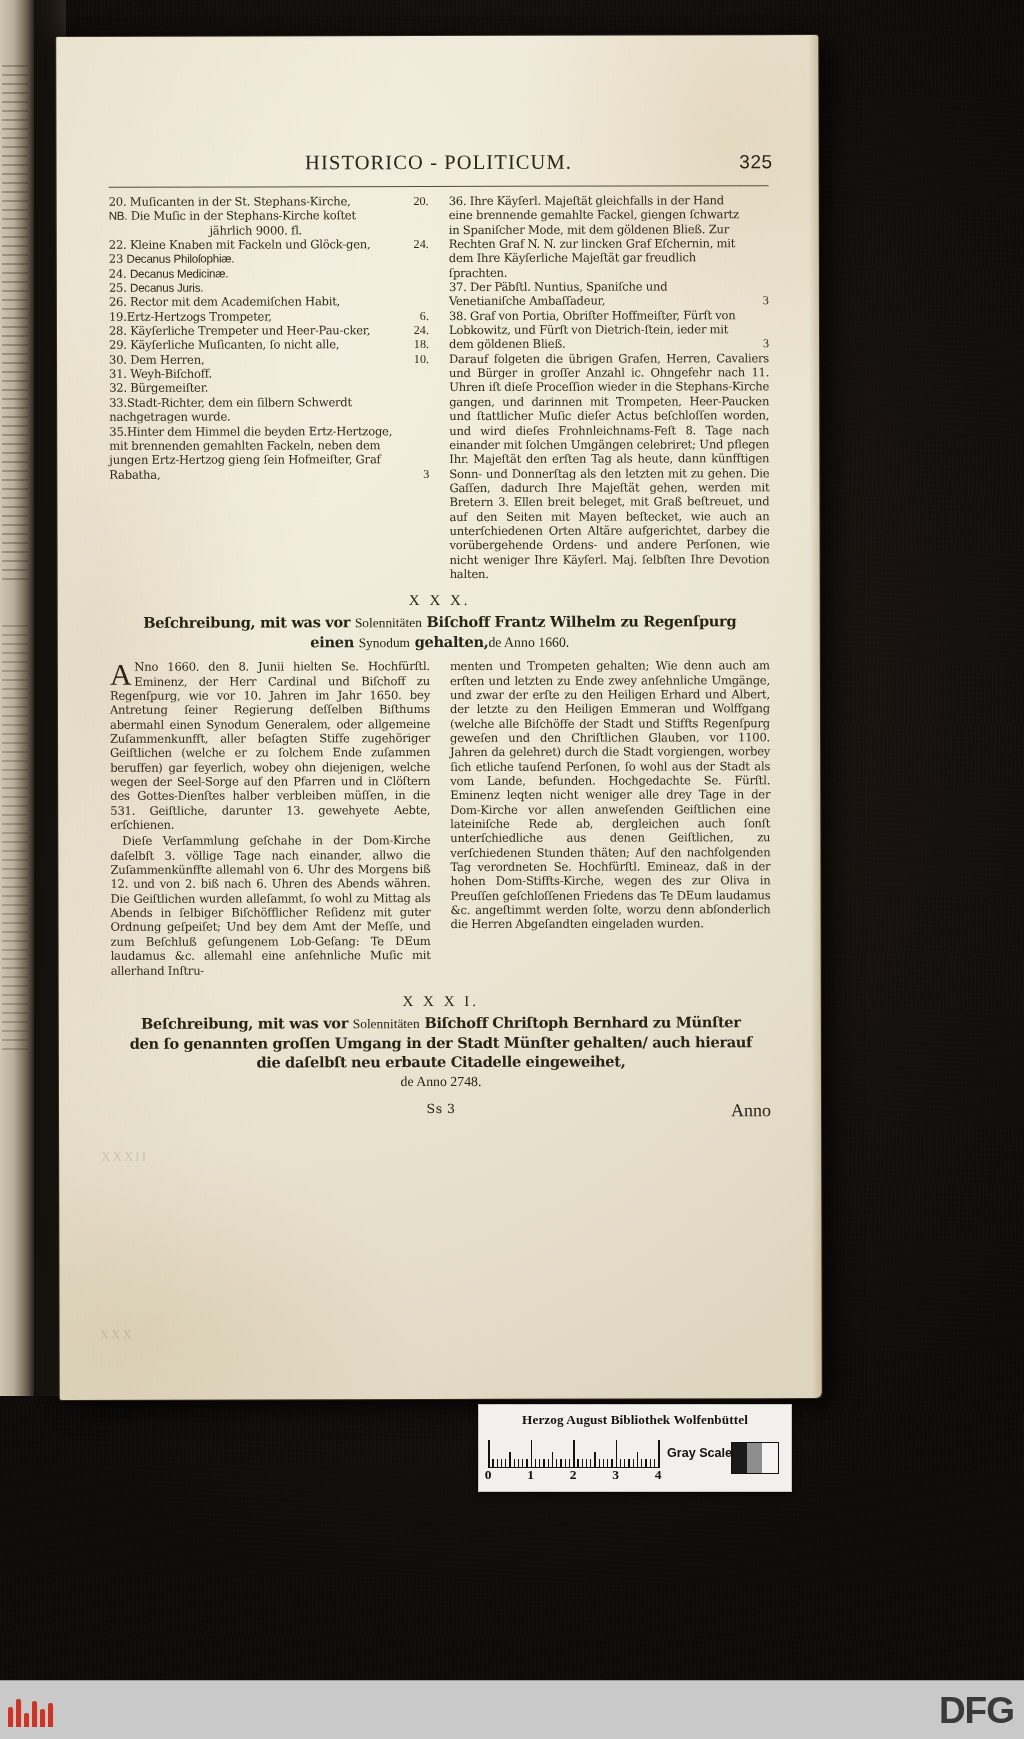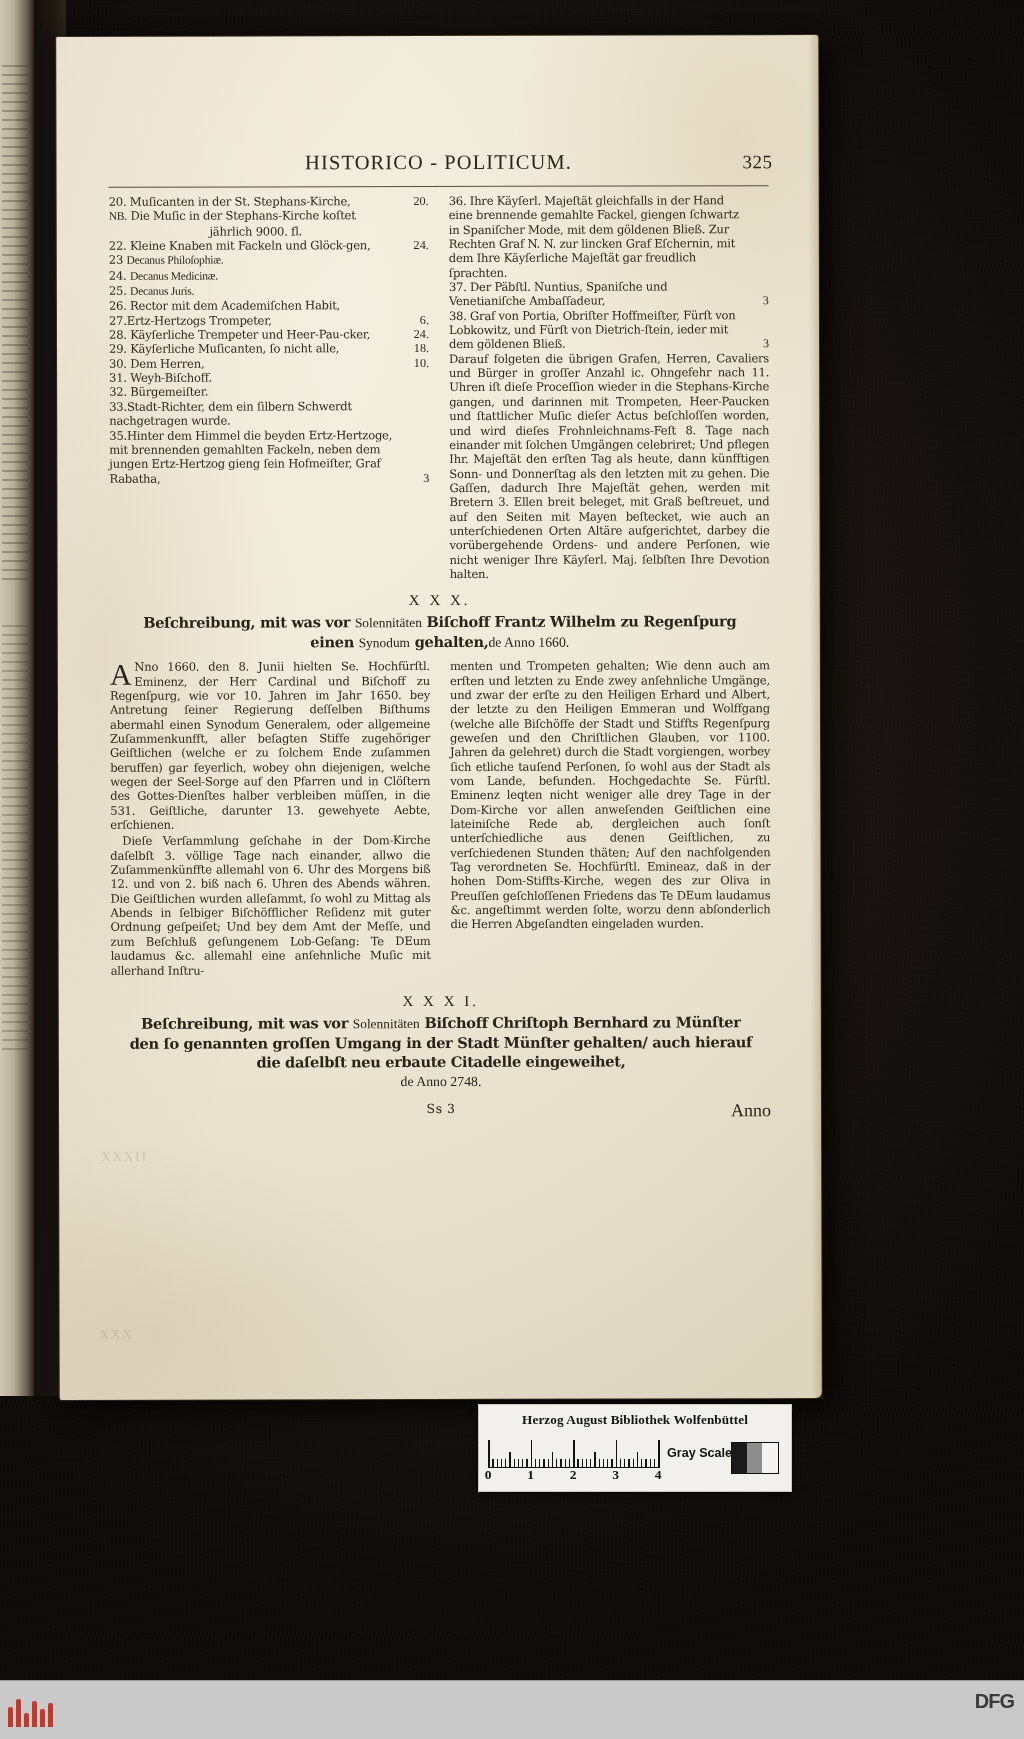--- a/index.html
+++ b/index.html
@@ -140,21 +140,21 @@
 
   
   .fr {
     font-family: "DejaVu Serif", serif;
     font-size: 11.6px;
     line-height: 14.35px;
     letter-spacing: -0.25px;
     color: #2f2719;
   }
   .rom {
-    font-family: Liberation Serif, serif;
+    font-family: Liberation Sans, sans-serif;
   }
 
   
   .entry {
     position: relative;
     display: block;
     padding-right: 26px;
     margin: 0;
   }
   .entry .etext {
@@ -357,21 +357,21 @@
     display: block;
     width: 5px;
     background: #c0392b;
     border-radius: 2px 2px 0 0;
   }
   .dfg-mark {
     position: absolute;
     right: 10px; top: 9px;
     font-family: "Liberation Sans", sans-serif;
     font-weight: 700;
-    font-size: 20px;
+    font-size: 37px;
     letter-spacing: -1px;
     color: #3a3a3a;
   }
 </style>
 </head>
 <body>
 
 <div id="page">
 
   <div class="backdrop"></div>
@@ -435,21 +435,21 @@
             <span class="etext"><span>25.</span>
               <span class="rom">Decanus Juris.</span></span>
           </div>
 
           <div class="entry">
             <span class="etext"><span>26.</span>
               <span>Rector mit dem Academiſchen Habit,</span></span>
           </div>
 
           <div class="entry">
-            <span class="etext"><span>27.</span><span>Ertz-Hertzogs Trompeter,</span></span>
+            <span class="etext"><span>19.</span><span>Ertz-Hertzogs Trompeter,</span></span>
             <span class="eval">6.</span>
           </div>
 
           <div class="entry">
             <span class="etext"><span>28.</span>
               <span>Käyſerliche Trempeter und Heer-Pau-cker,</span></span>
             <span class="eval">24.</span>
           </div>
 
           <div class="entry">

